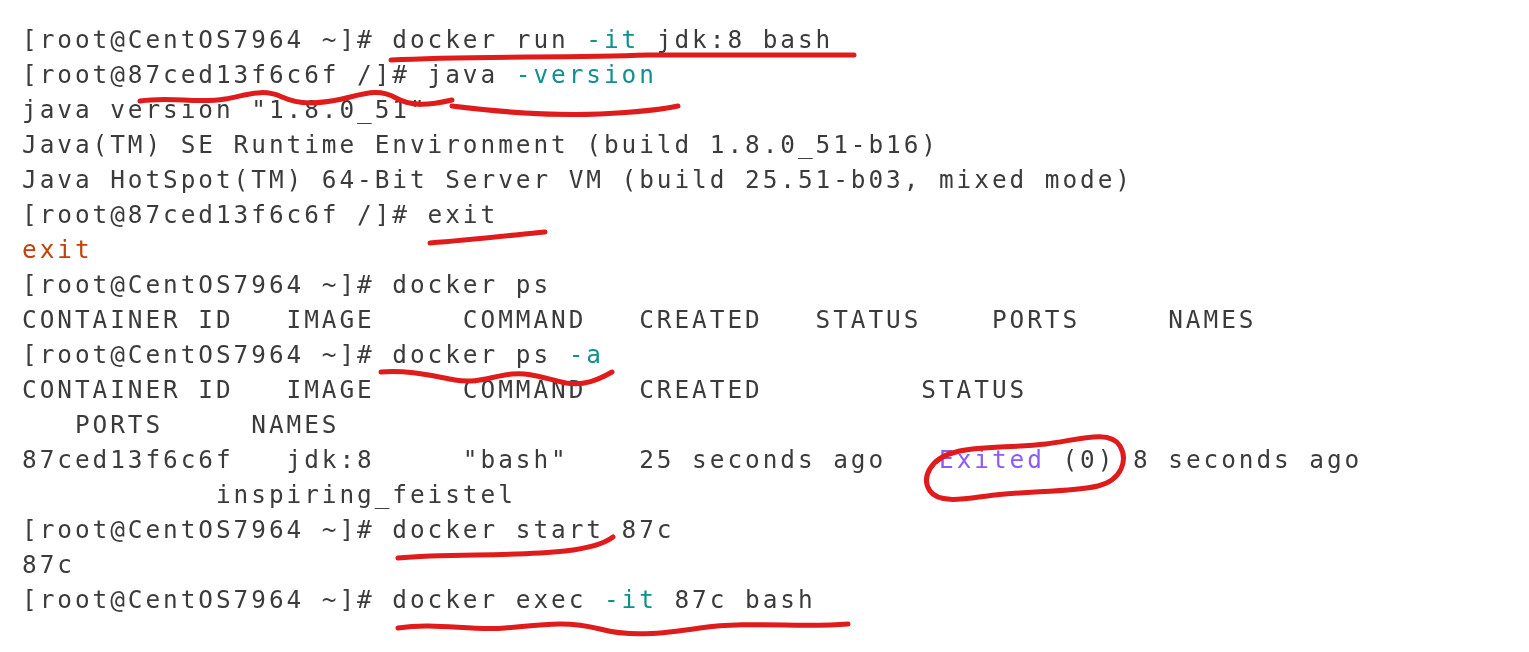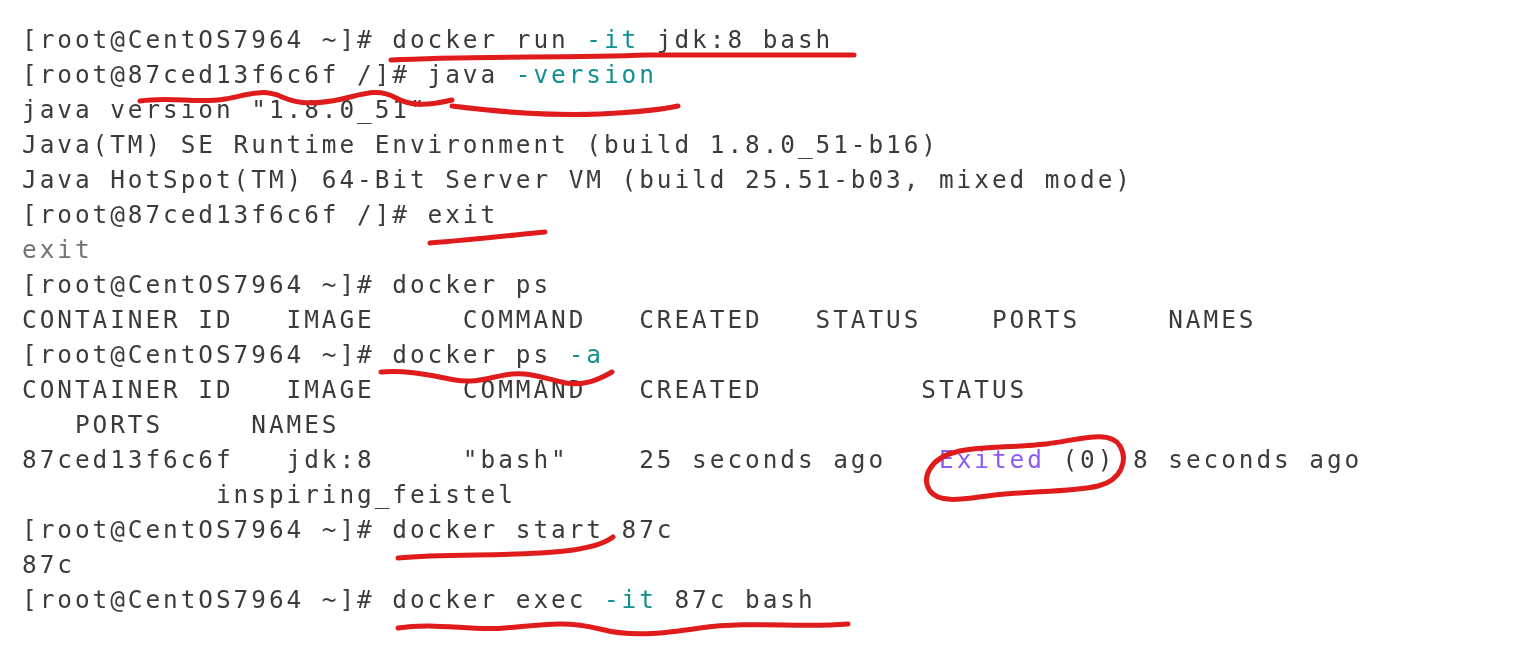--- a/index.html
+++ b/index.html
@@ -22,21 +22,21 @@
     font-size: 24.4px;
     line-height: 35px;
     letter-spacing: 2.95px;
     white-space: pre;
     color: #3b3b3b;
     z-index: 2;
   }
   .ln { display: block; height: 35px; }
   .c-default { color: #3b3b3b; }
   .c-teal    { color: #128f8f; }
-  .c-purple  { color: #737373; }
+  .c-purple  { color: #c2410c; }
   .c-yellow  { color: #8b5cf6; }
   #ink {
     position: absolute;
     left: 0; top: 0;
     width: 1529px;
     height: 652px;
     z-index: 3;
     pointer-events: none;
   }
 </style>

